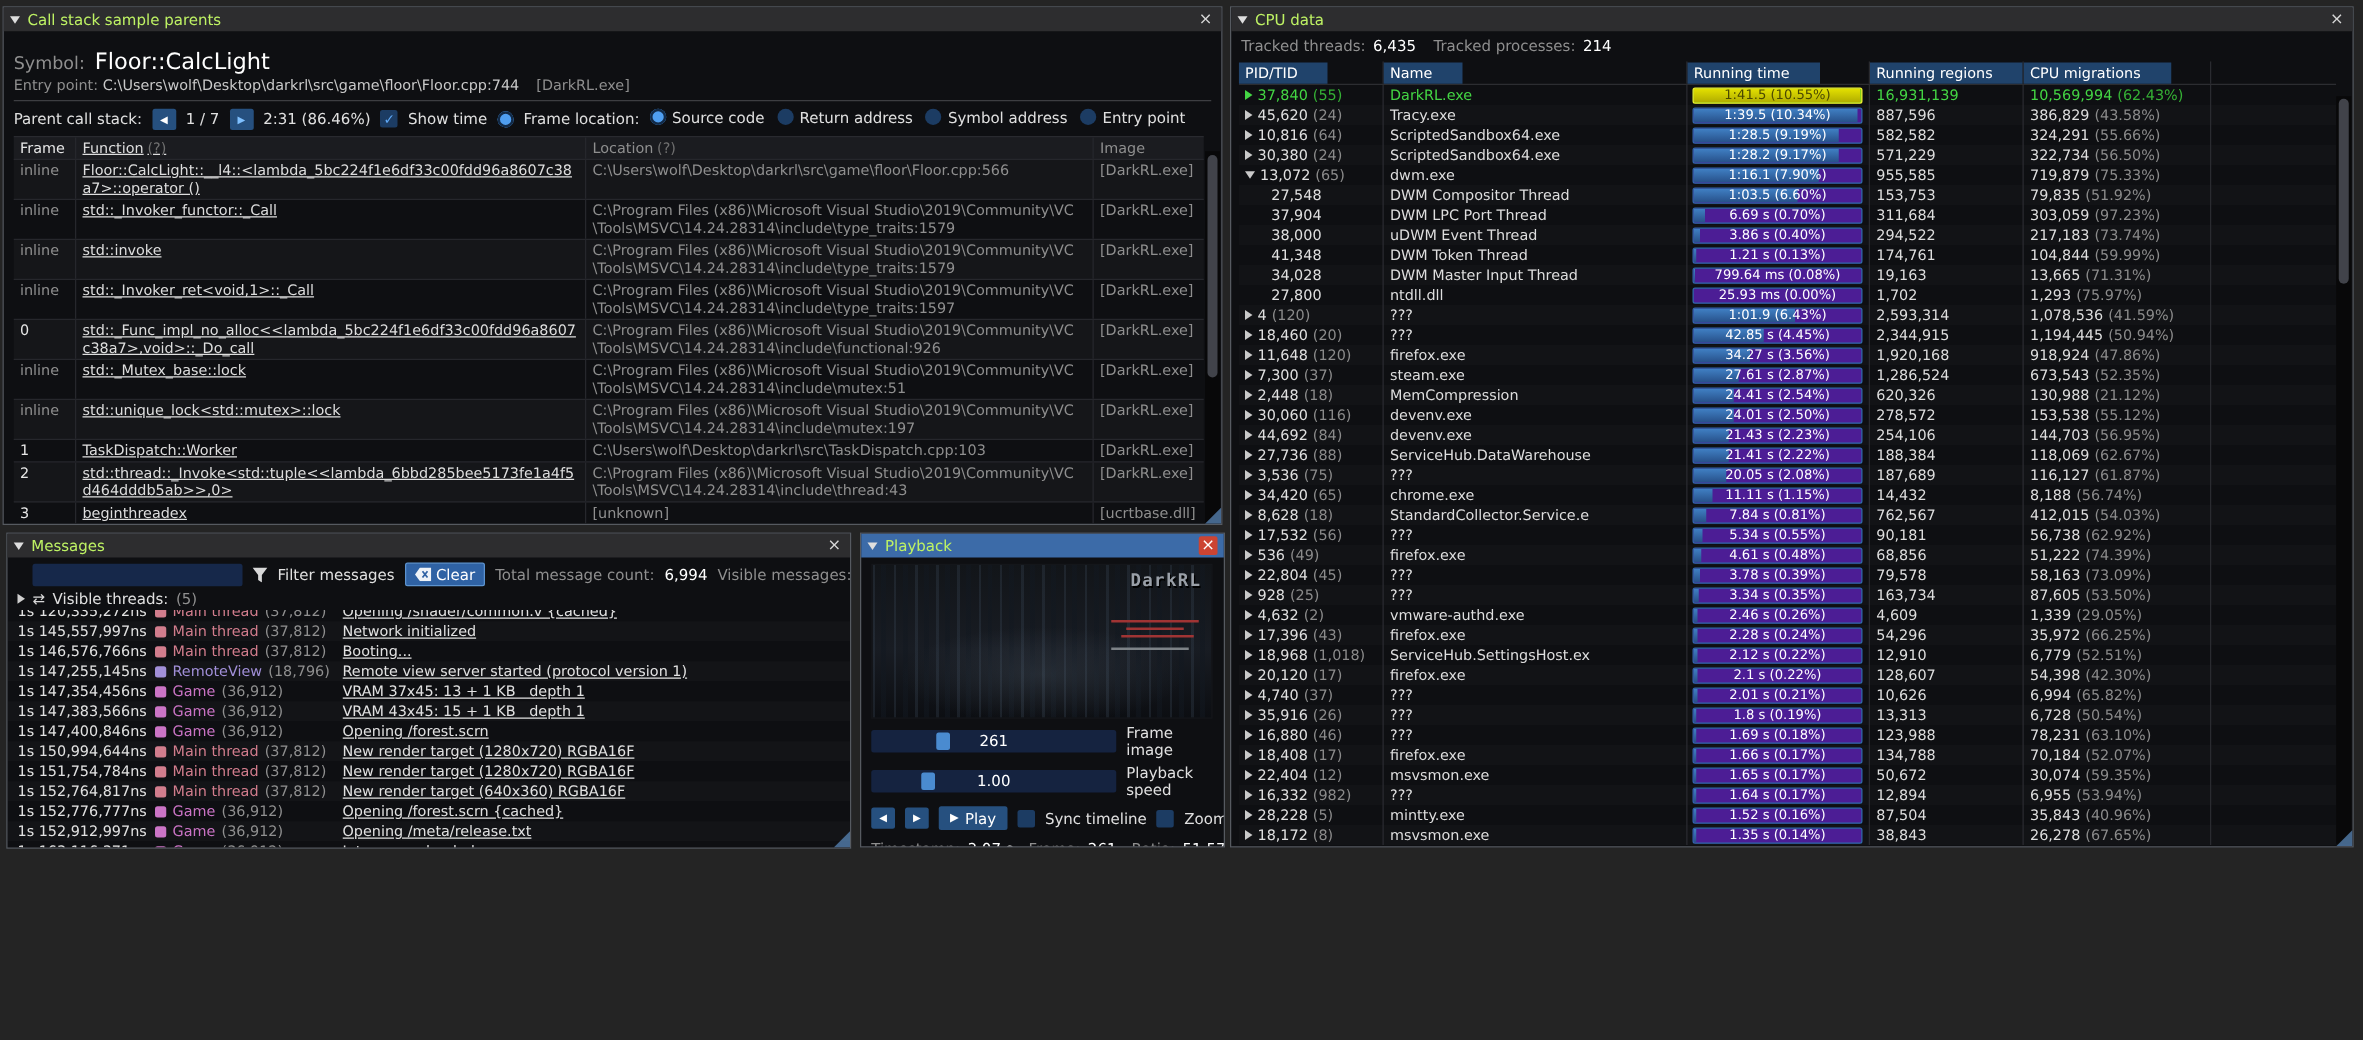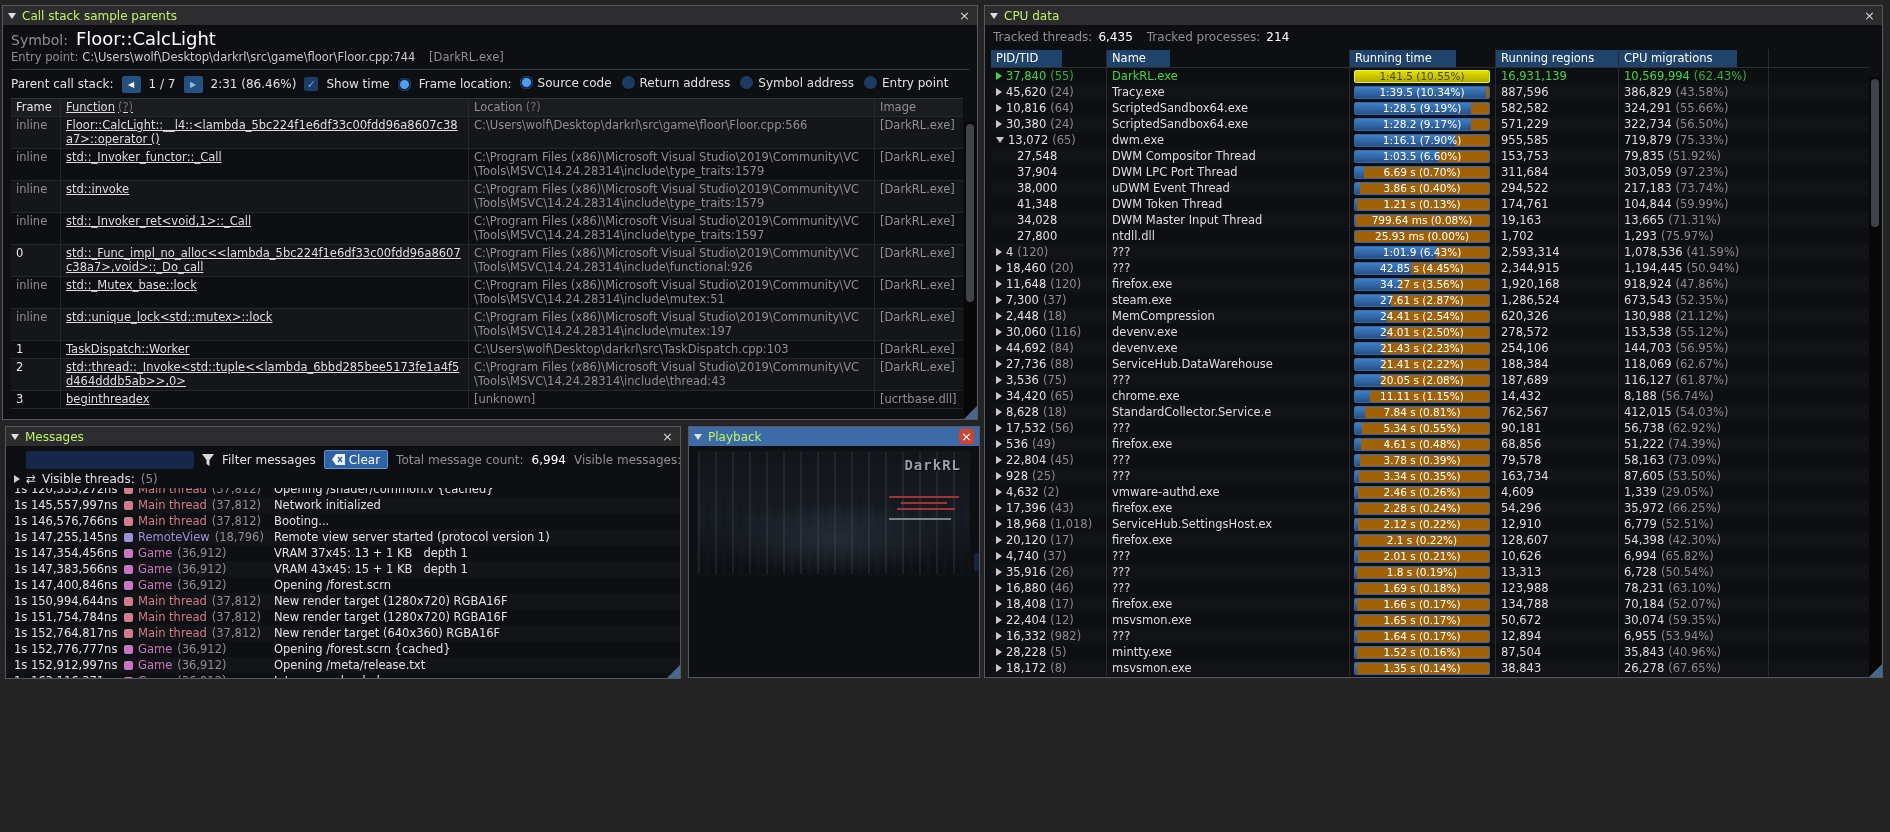--- a/index.html
+++ b/index.html
@@ -18,21 +18,21 @@
   .win-content{flex:1;overflow:hidden;position:relative;display:flex;flex-direction:column;}
   .grip{position:absolute;right:0;bottom:0;width:0;height:0;border-style:solid;border-width:0 0 13px 13px;border-color:transparent transparent #5a87b8 transparent;opacity:.75;}
   .lbl{color:#8f8f8f;}
   .val{color:#c9c9c9;}
   .white{color:#fff;}
   .hint{color:#6f6f6f;margin-left:3px;}
   .sep{height:1px;background:#3d3e42;margin:4px 0;flex:none;}
 
   
   #win-callstack{left:2px;top:5px;width:976px;height:415px;}
-  .cs-head{padding:3px 8px 0 8px;flex:none;}
+  .cs-head{padding:14px 8px 0 8px;flex:none;}
   .sym-line{display:flex;align-items:baseline;gap:8px;}
   .sym-label{color:#8f8f8f;font-size:14px;}
   .sym-name{color:#fff;font-size:18px;}
   .meta-line{margin-top:1px;font-size:11.5px;white-space:nowrap;}
   .controls{display:flex;align-items:center;gap:8px;padding:0 8px;height:22px;flex:none;font-size:12px;white-space:nowrap;}
   .sq-btn{width:19px;height:17px;background:#26507f;border-radius:2px;display:flex;align-items:center;justify-content:center;color:#fff;font-size:8px;flex:none;}
   .sq-btn.accent{color:#7fc0ff;}
   .checkbox{width:14px;height:14px;background:#1c3c63;border-radius:2px;display:flex;align-items:center;justify-content:center;color:#5fa8f5;font-size:11px;font-weight:bold;flex:none;}
   .checkbox.empty{color:transparent;}
   .radio{width:13px;height:13px;border-radius:50%;background:#1c3c63;flex:none;display:inline-block;vertical-align:-2px;}
@@ -63,25 +63,25 @@
   .caret-right-sm{width:0;height:0;border-top:4px solid transparent;border-bottom:4px solid transparent;border-left:6px solid #cfcfcf;flex:none;}
   .shuffle{color:#d8d8d8;font-size:12px;}
   .msg-list{flex:1;overflow:hidden;font-size:11.5px;}
   .msg-row{display:flex;height:16px;align-items:center;}
   .msg-row:nth-child(even){background:rgba(255,255,255,0.025);}
   .msg-row.clip-top{margin-top:-7px;}
   .m-time{width:118px;flex:none;padding-left:8px;color:#e2e2e2;white-space:nowrap;}
   .m-thread{width:150px;flex:none;display:flex;gap:5px;align-items:center;white-space:nowrap;overflow:hidden;}
   .swatch{width:9px;height:9px;border-radius:2px;flex:none;}
   .tid{color:#8f8f8f;}
-  .m-msg{flex:1;color:#e2e2e2;white-space:pre;overflow:hidden;}
+  .m-msg{flex:1;color:#e2e2e2;white-space:pre;overflow:hidden;text-decoration:underline;}
 
   
   #win-playback{left:688px;top:426px;width:292px;height:252px;}
-  .pb-content{padding:5px 8px;display:flex;flex-direction:row;gap:4px;}
+  .pb-content{padding:5px 8px;display:flex;flex-direction:column;gap:4px;}
   .frame-img{width:273px;height:124px;position:relative;overflow:hidden;flex:none;border:1px solid #14161a;
     background:
       radial-gradient(60% 45% at 50% 72%, rgba(130,150,170,.16), transparent 70%),
       repeating-linear-gradient(90deg, rgba(58,72,88,.30) 0 2px, transparent 2px 7px, rgba(18,24,32,.55) 7px 11px, transparent 11px 17px),
       linear-gradient(180deg,#121519 0%,#181c23 55%,#0c0e12 100%);}
   .pb-logo{position:absolute;right:8px;top:5px;font-family:"DejaVu Sans Mono","Liberation Mono",monospace;font-size:14px;font-weight:bold;color:#9aa0a8;letter-spacing:1px;text-shadow:1px 1px 0 #000;}
   .deco{position:absolute;height:2px;background:#a03434;}
   .deco.gray{background:#7d8287;}
   .slider-row{display:flex;align-items:center;gap:8px;}
   .slider{position:relative;width:196px;height:18px;background:#152340;border-radius:2px;flex:none;}
@@ -110,21 +110,21 @@
   .c-reg{width:123px;padding-left:5px;white-space:nowrap;color:#dedede;}
   .c-mig{width:150px;padding-left:5px;white-space:nowrap;color:#dedede;gap:4px;}
   .c-fill{flex:1;border-right:none !important;}
   .caret{width:0;height:0;flex:none;}
   .caret.closed{border-top:4px solid transparent;border-bottom:4px solid transparent;border-left:6px solid #c9c9c9;}
   .caret.open{border-left:4px solid transparent;border-right:4px solid transparent;border-top:6px solid #c9c9c9;}
   .caret.green-c{border-left-color:#44d644;}
   .green{color:#44d644;}
   .greendim{color:#35b035;}
   .cnt{color:#8b8b8b;}
-  .bar{position:relative;width:136px;height:13px;border:1px solid #3068ac;border-radius:2px;background:#a16207;overflow:hidden;}
+  .bar{position:relative;width:136px;height:13px;border:1px solid #3068ac;border-radius:2px;background:#4c1d95;overflow:hidden;}
   .bar .fill{position:absolute;left:0;top:0;bottom:0;background:linear-gradient(180deg,#4080c4,#275089);}
   .bar .btext{position:absolute;inset:0;display:flex;align-items:center;justify-content:center;font-size:10.5px;color:#fff;white-space:nowrap;}
   .bar.selbar{border-color:#f2f232;background:#84cc16;}
   .bar.selbar .fill{background:linear-gradient(180deg,#e3e000,#b0ac00);}
   .bar.selbar .btext{color:#4a4800;}
   #cpu-scroll{top:52px;bottom:2px;}
 </style>
 </head>
 <body>
 

